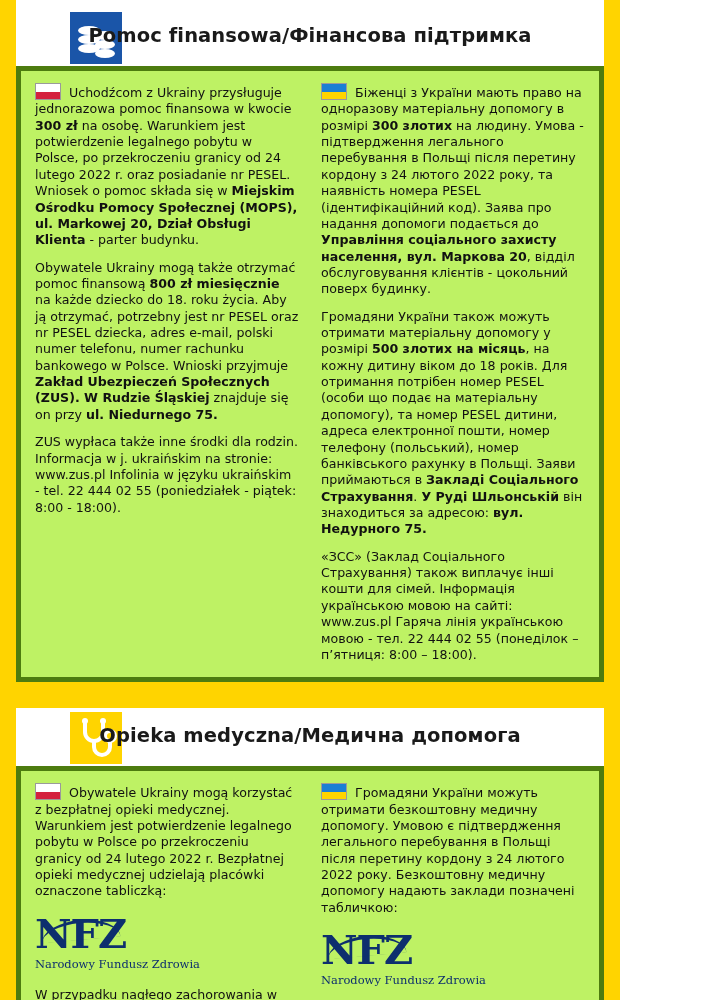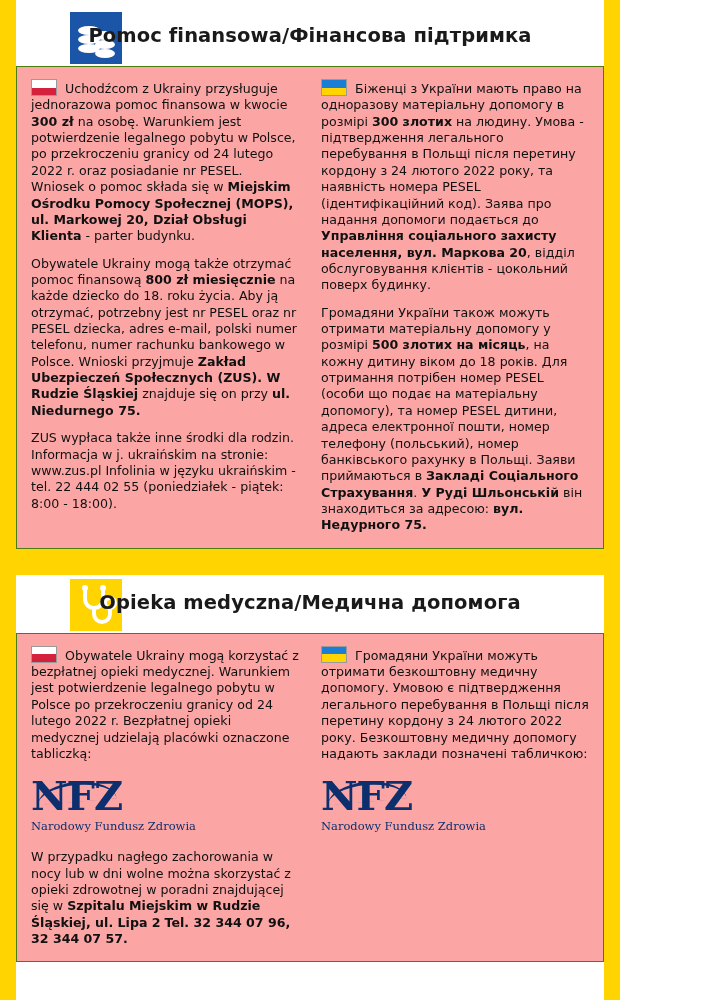--- a/index.html
+++ b/index.html
@@ -74,22 +74,22 @@
   .coins i.c3 { width: 22px; height: 9px; left: 8px;  top: 32px; }
   .coins i.c4 { width: 20px; height: 9px; left: 25px; top: 19px; }
   .coins i.c5 { width: 20px; height: 9px; left: 25px; top: 28px; }
   .coins i.c6 { width: 20px; height: 9px; left: 25px; top: 37px; }
 
   
   .stetho { width: 100%; height: 100%; }
 
   
   .box {
-    border: 1px solid #4d7c0f;
-    background: #fca5a5;
+    border: 5px solid #4d7c0f;
+    background: #bef264;
     padding: 12px 14px 14px 14px;
     display: flex;
     gap: 22px;
   }
   .col { width: 50%; }
   .col p {
     margin: 0 0 11px 0;
     font-size: 12.6px;
     line-height: 1.30;
     color: #111;
@@ -174,20 +174,21 @@
           <span class="flag flag-pl"><span class="top"></span><span class="bot"></span></span><span>Uchodźcom z Ukrainy przysługuje jednorazowa pomoc finansowa w kwocie <b>300 zł</b> na osobę. Warunkiem jest potwierdzenie legalnego pobytu w Polsce, po przekroczeniu granicy od 24 lutego 2022 r. oraz posiadanie  nr PESEL. Wniosek o pomoc składa się w <b>Miejskim Ośrodku Pomocy Społecznej (MOPS), ul. Markowej 20, Dział Obsługi Klienta</b> - parter budynku.</span>
         </p>
         <p>Obywatele Ukrainy mogą także otrzymać pomoc finansową <b>800 zł miesięcznie</b> na każde dziecko do 18. roku życia. Aby ją otrzymać, potrzebny jest nr PESEL oraz nr PESEL dziecka, adres e-mail, polski numer telefonu, numer rachunku bankowego w Polsce. Wnioski przyjmuje <b>Zakład Ubezpieczeń Społecznych (ZUS). W Rudzie Śląskiej</b> znajduje się on przy <b>ul. Niedurnego 75.</b></p>
         <p>ZUS wypłaca także inne środki dla rodzin. Informacja w j. ukraińskim na stronie: www.zus.pl Infolinia w języku ukraińskim - tel. 22 444 02 55 (poniedziałek - piątek: 8:00 - 18:00).</p>
       </div>
       <div class="col">
         <p>
           <span class="flag flag-ua"><span class="top"></span><span class="bot"></span></span><span>Біженці з України мають право на одноразову матеріальну допомогу в розмірі <b>300 злотих</b> на людину. Умова - підтвердження легального перебування в Польщі після перетину кордону з 24 лютого 2022 року, та наявність номера PESEL (ідентифікаційний код). Заява про надання допомоги подається до <b>Управління соціального захисту населення, вул. Маркова 20</b>, відділ обслуговування клієнтів - цокольний поверх будинку.</span>
         </p>
         <p>Громадяни України також можуть отримати матеріальну допомогу у розмірі <b>500 злотих на місяць</b>, на кожну дитину віком до 18 років. Для отримання потрібен номер PESEL (особи що подає на матеріальну допомогу), та номер PESEL дитини, адреса електронної пошти, номер телефону (польський), номер банківського рахунку в Польщі. Заяви приймаються в <b>Закладі Соціального Страхування</b>. <b>У Руді Шльонській</b> він знаходиться за адресою: <b>вул. Недурного 75.</b></p>
+        <p>«ЗСС» (Заклад Соціального Страхування) також виплачує інші кошти для сімей. Інформація українською мовою на сайті: www.zus.pl Гаряча лінія українською мовою - тел. 22 444 02 55 (понеділок – п’ятниця: 8:00 – 18:00).</p>
       </div>
     </div>
 
     <div class="gap-between"></div>
 
     <div class="section-head sec2-head">
       <div class="head-icon icon-yellow">
         <svg class="stetho" viewBox="0 0 52 52" xmlns="http://www.w3.org/2000/svg">
           <path d="M15 10 v10 a9 9 0 0 0 18 0 v-10" fill="none" stroke="#ffffff" stroke-width="4" stroke-linecap="round"></path>
           <path d="M24 29 v6 a8 8 0 0 0 16 0 v-5" fill="none" stroke="#ffffff" stroke-width="4" stroke-linecap="round"></path>

